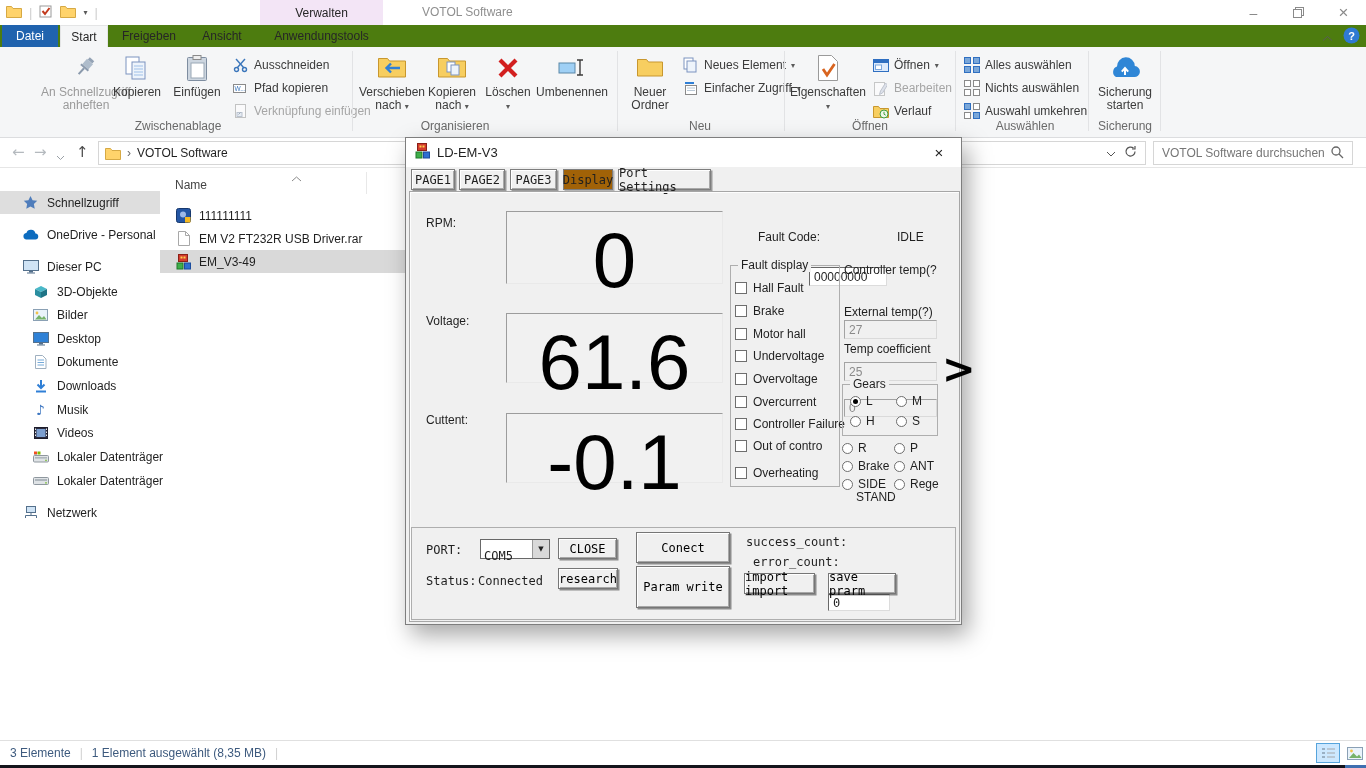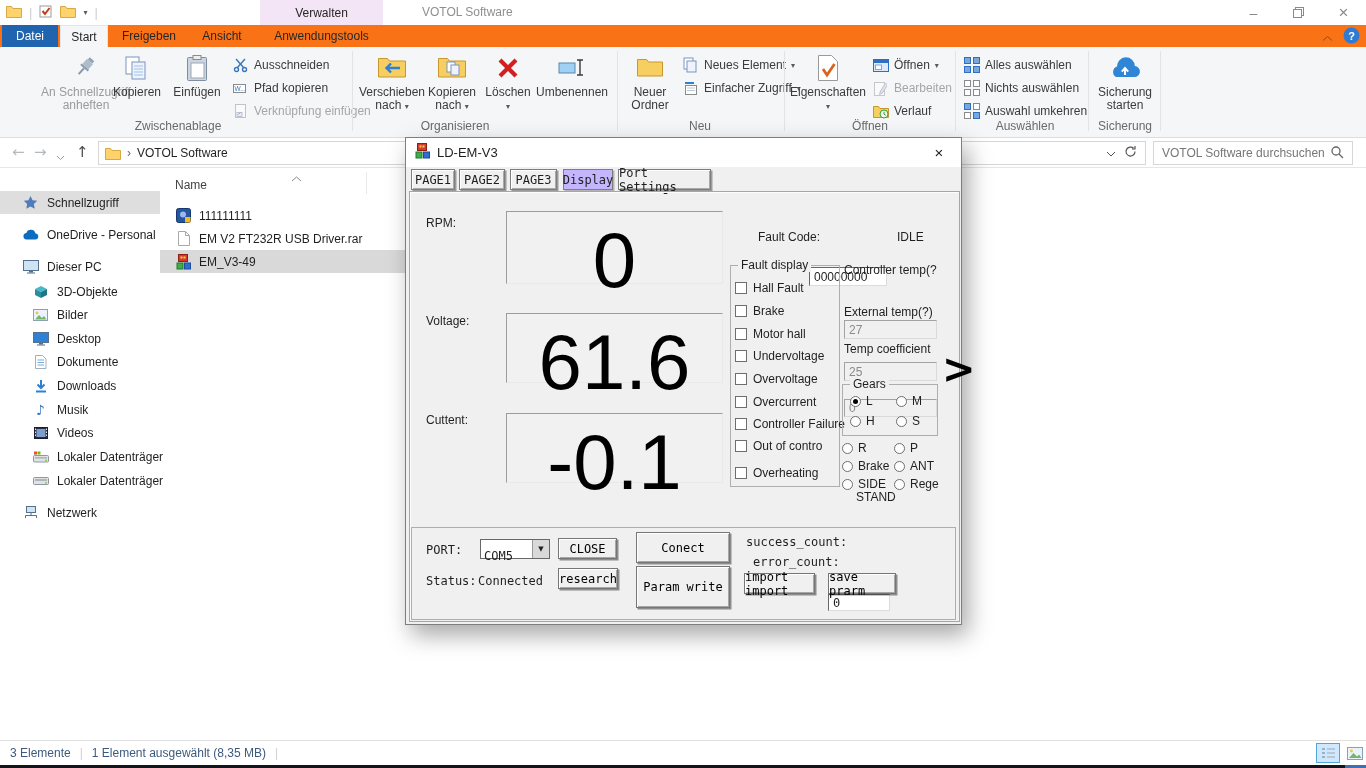--- a/index.html
+++ b/index.html
@@ -11,21 +11,21 @@
   
   .titlebar { position:absolute; left:0; top:0; width:1366px; height:25px; background:#fff; }
   .qat { position:absolute; left:6px; top:4px; display:flex; align-items:center; gap:7px; }
   .qat .sep { color:#cfcfcf; font-size:13px; }
   .ctx-header { position:absolute; left:260px; top:0; width:123px; height:25px; background:#f3e5f6; display:flex; align-items:center; justify-content:center; color:#262626; }
   .win-title { position:absolute; left:422px; top:5px; color:#8f8f8f; }
   .win-controls { position:absolute; right:0; top:0; display:flex; }
   .win-btn { width:45px; height:25px; display:flex; align-items:center; justify-content:center; color:#8a8a8a; font-size:14px; }
 
   
-  .ribbontabs { position:absolute; left:0; top:25px; width:1366px; height:22px; background:#f97316; }
+  .ribbontabs { position:absolute; left:0; top:25px; width:1366px; height:22px; background:#4d7c0f; }
   .rtab { position:absolute; top:0; height:22px; display:flex; align-items:center; justify-content:center; color:#262626; }
   .rtab.file { background:#2063ae; color:#fff; }
   .rtab.active { background:#f5f6f7; border:1px solid #e4e5e6; border-bottom:none; }
 
   
   .ribbon { position:absolute; left:0; top:47px; width:1366px; height:91px; background:#f5f6f7; border-bottom:1px solid #dcdddf; }
   .r-sep { position:absolute; top:4px; height:80px; width:1px; background:#e2e3e5; }
   .r-big { position:absolute; top:3px; height:64px; display:flex; flex-direction:column; align-items:center; text-align:center; line-height:13px; color:#3b3b3b; }
   .r-big .ic { height:36px; display:flex; align-items:center; justify-content:center; }
   .r-big.dis { color:#9a9a9a;margin-left:28px; }
@@ -55,21 +55,21 @@
   .view-toggle { position:absolute; top:2px; width:24px; height:20px; display:flex; align-items:center; justify-content:center; }
   .view-toggle.sel { background:#cde8ff; border:1px solid #56a4dc; }
   .bottom-sliver { position:absolute; left:0; top:765px; width:1366px; height:3px; background:#14141b; }
 
   
   .dialog { position:absolute; left:405px; top:137px; width:557px; height:488px; background:#f0f0f0; border:1px solid #7e7e7e; box-shadow:6px 10px 22px rgba(0,0,0,.35); }
   .d-titlebar { position:absolute; left:0; top:0; width:100%; height:29px; background:#fff; display:flex; align-items:center; padding-left:9px; gap:6px; font-size:13px; }
   .d-close { position:absolute; right:0; top:0; width:44px; height:29px; display:flex; align-items:center; justify-content:center; font-size:15px; color:#222; }
   .mono { font-family:"DejaVu Sans Mono", monospace; font-size:12px; }
   .d-tab { position:absolute; top:31px; height:21px; background:#f0f0f0; border:1px solid #7e7e7e; box-shadow:inset 1px 1px 0 #fff, inset -1px -1px 0 #a9a9a9, 1.5px 1.5px 0 rgba(70,70,70,.5); display:flex; align-items:center; justify-content:center; }
-  .d-tab.active { background:#c4b5fd; box-shadow:1.5px 1.5px 0 rgba(70,70,70,.35); }
+  .d-tab.active { background:#a16207; box-shadow:1.5px 1.5px 0 rgba(70,70,70,.35); }
   .d-panel { position:absolute; left:3px; top:53px; width:551px; height:431px; border:1px solid #a6a6a6; box-shadow:inset 1px 1px 0 #fdfdfd; }
   .vbox { position:absolute; border:1px solid #9c9c9c; border-right-color:#e9e9e9; border-bottom-color:#e9e9e9; background:#f1f1f1; display:flex; justify-content:center; }
   .vnum { font-size:78px; line-height:96px; color:#000; }
   .gbox { position:absolute; border:1px solid #aeaeae; }
   .gbox .glabel { position:absolute; top:-8px; left:7px; background:#f0f0f0; padding:0 3px; white-space:nowrap; }
   .chk { position:absolute; display:flex; align-items:center; gap:6px; white-space:nowrap; }
   .chk .bx { width:12px; height:12px; flex:none; background:#fff; border:1px solid #6e6e6e; }
   .rad { position:absolute; display:flex; align-items:center; gap:5px; white-space:nowrap; }
   .rad .ci { width:11px; height:11px; flex:none; background:#fff; border:1px solid #6e6e6e; border-radius:50%; position:relative; }
   .rad.on .ci::after { content:""; position:absolute; left:2px; top:2px; width:5px; height:5px; background:#000; border-radius:50%; }

